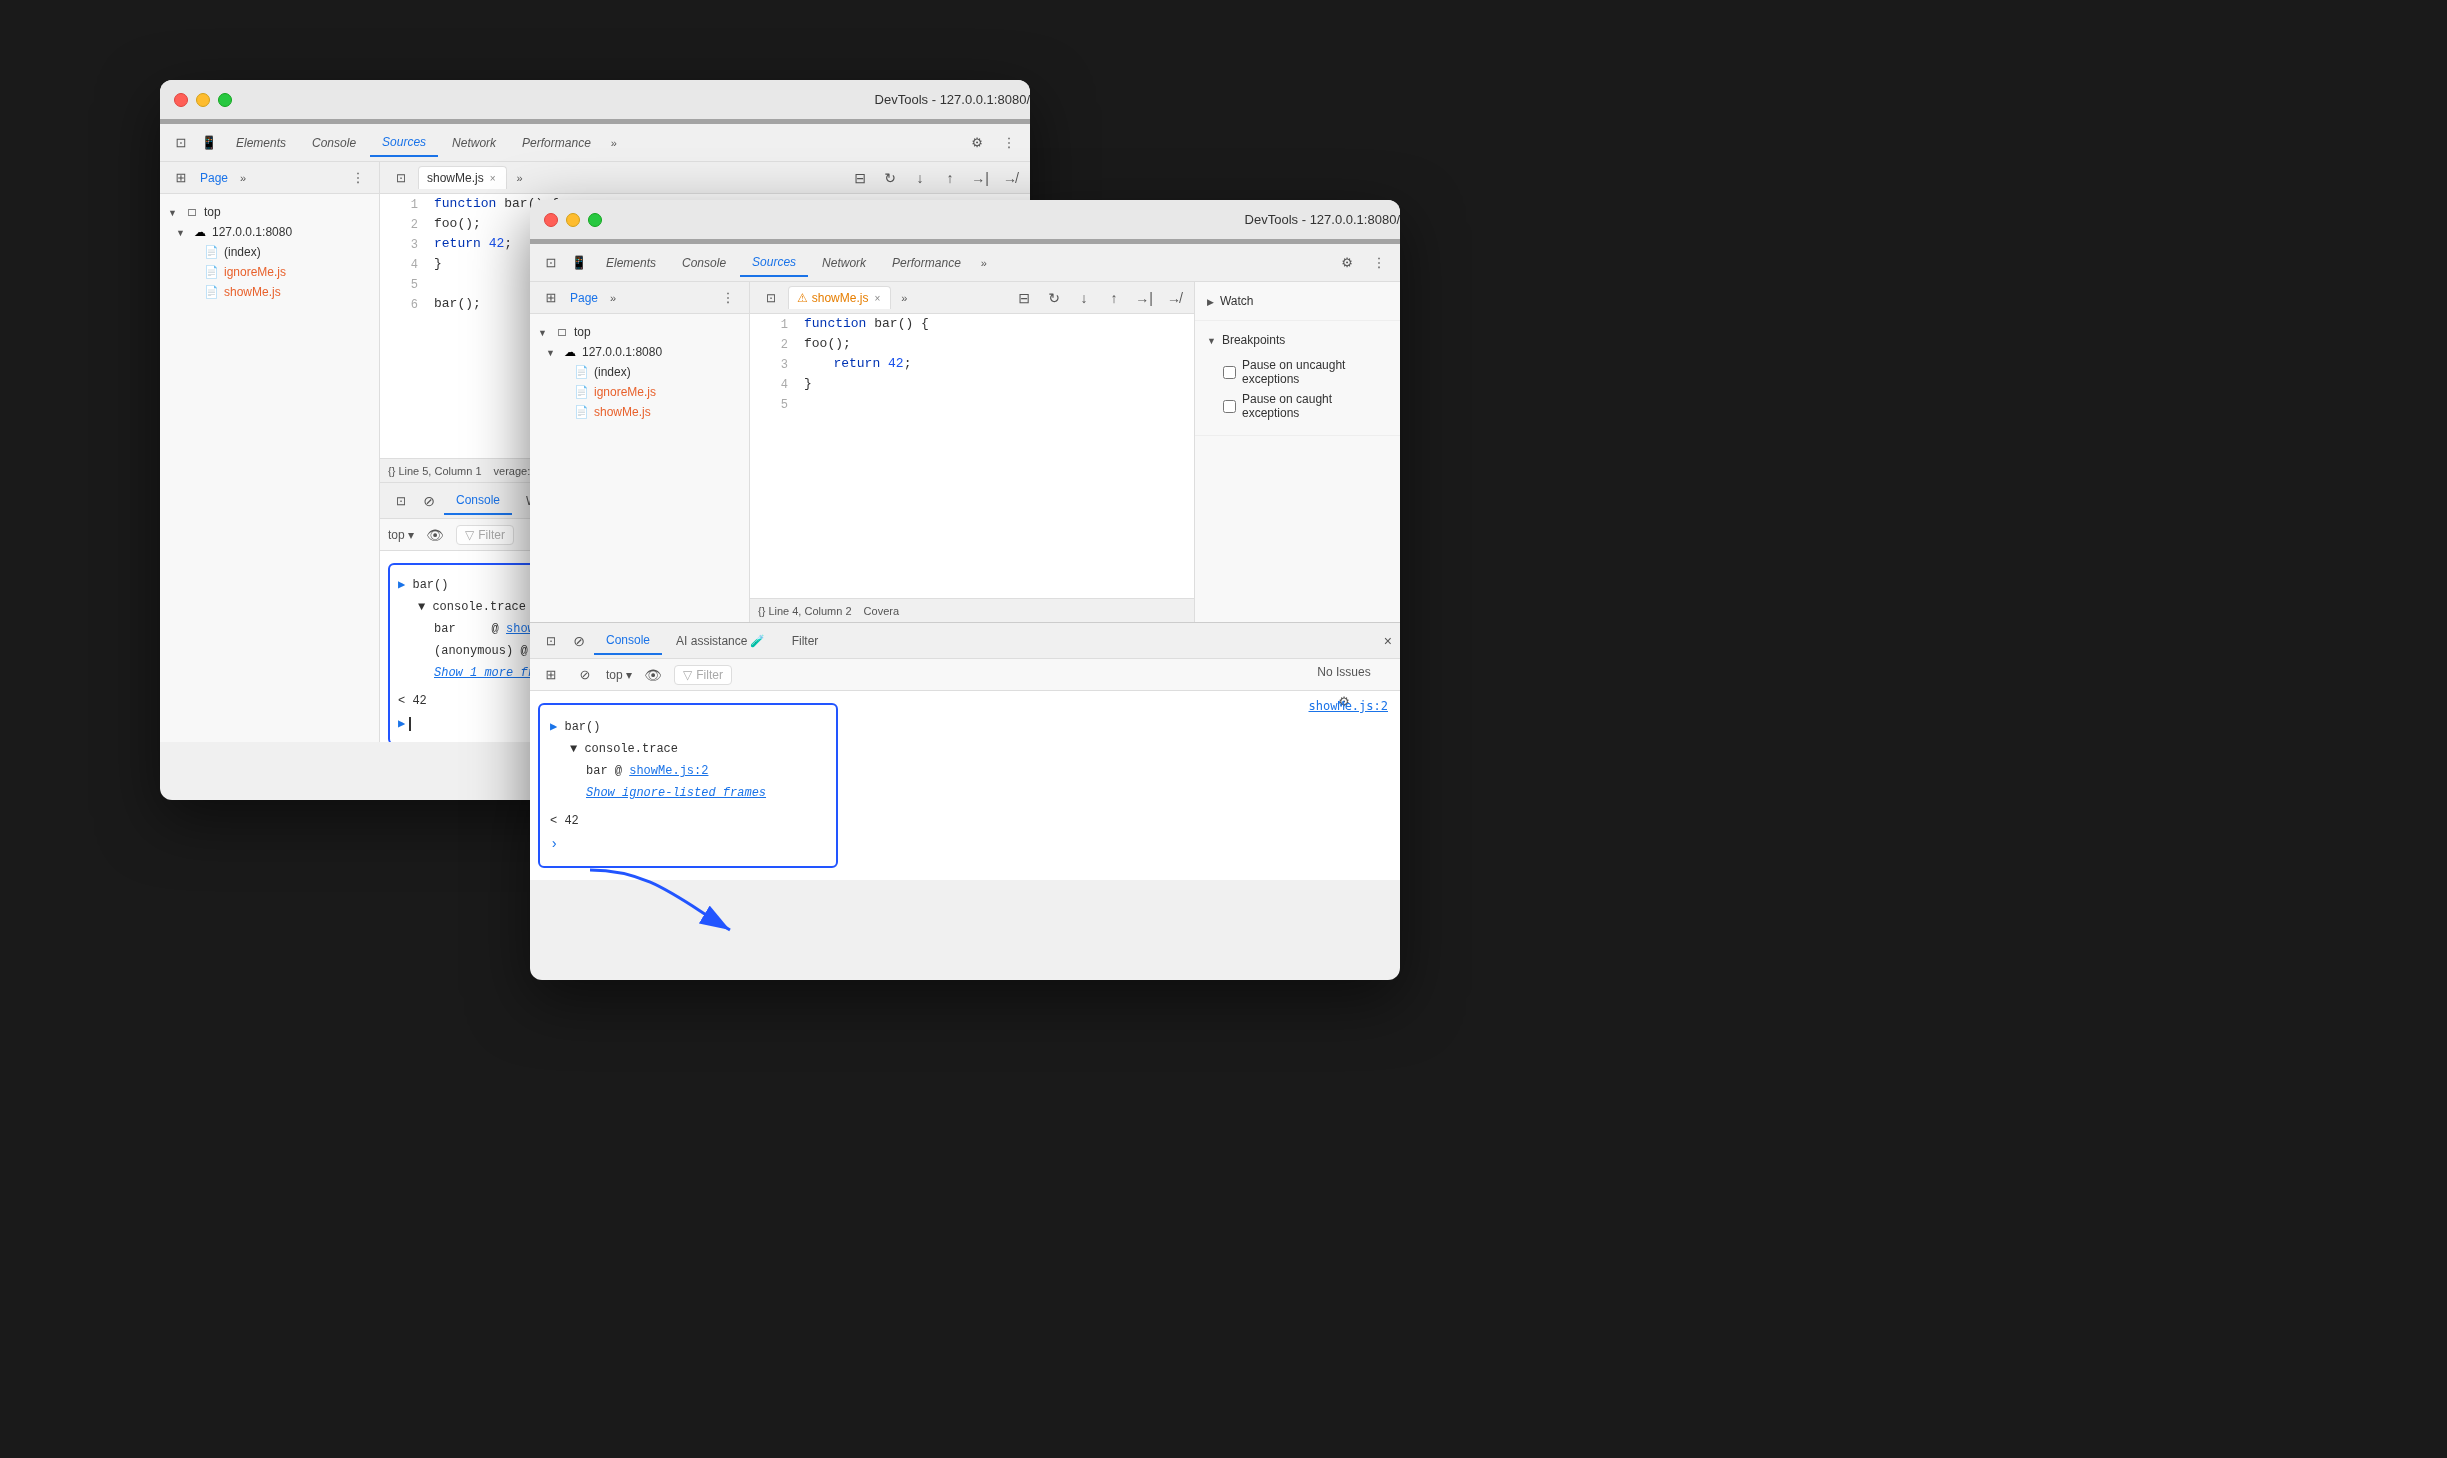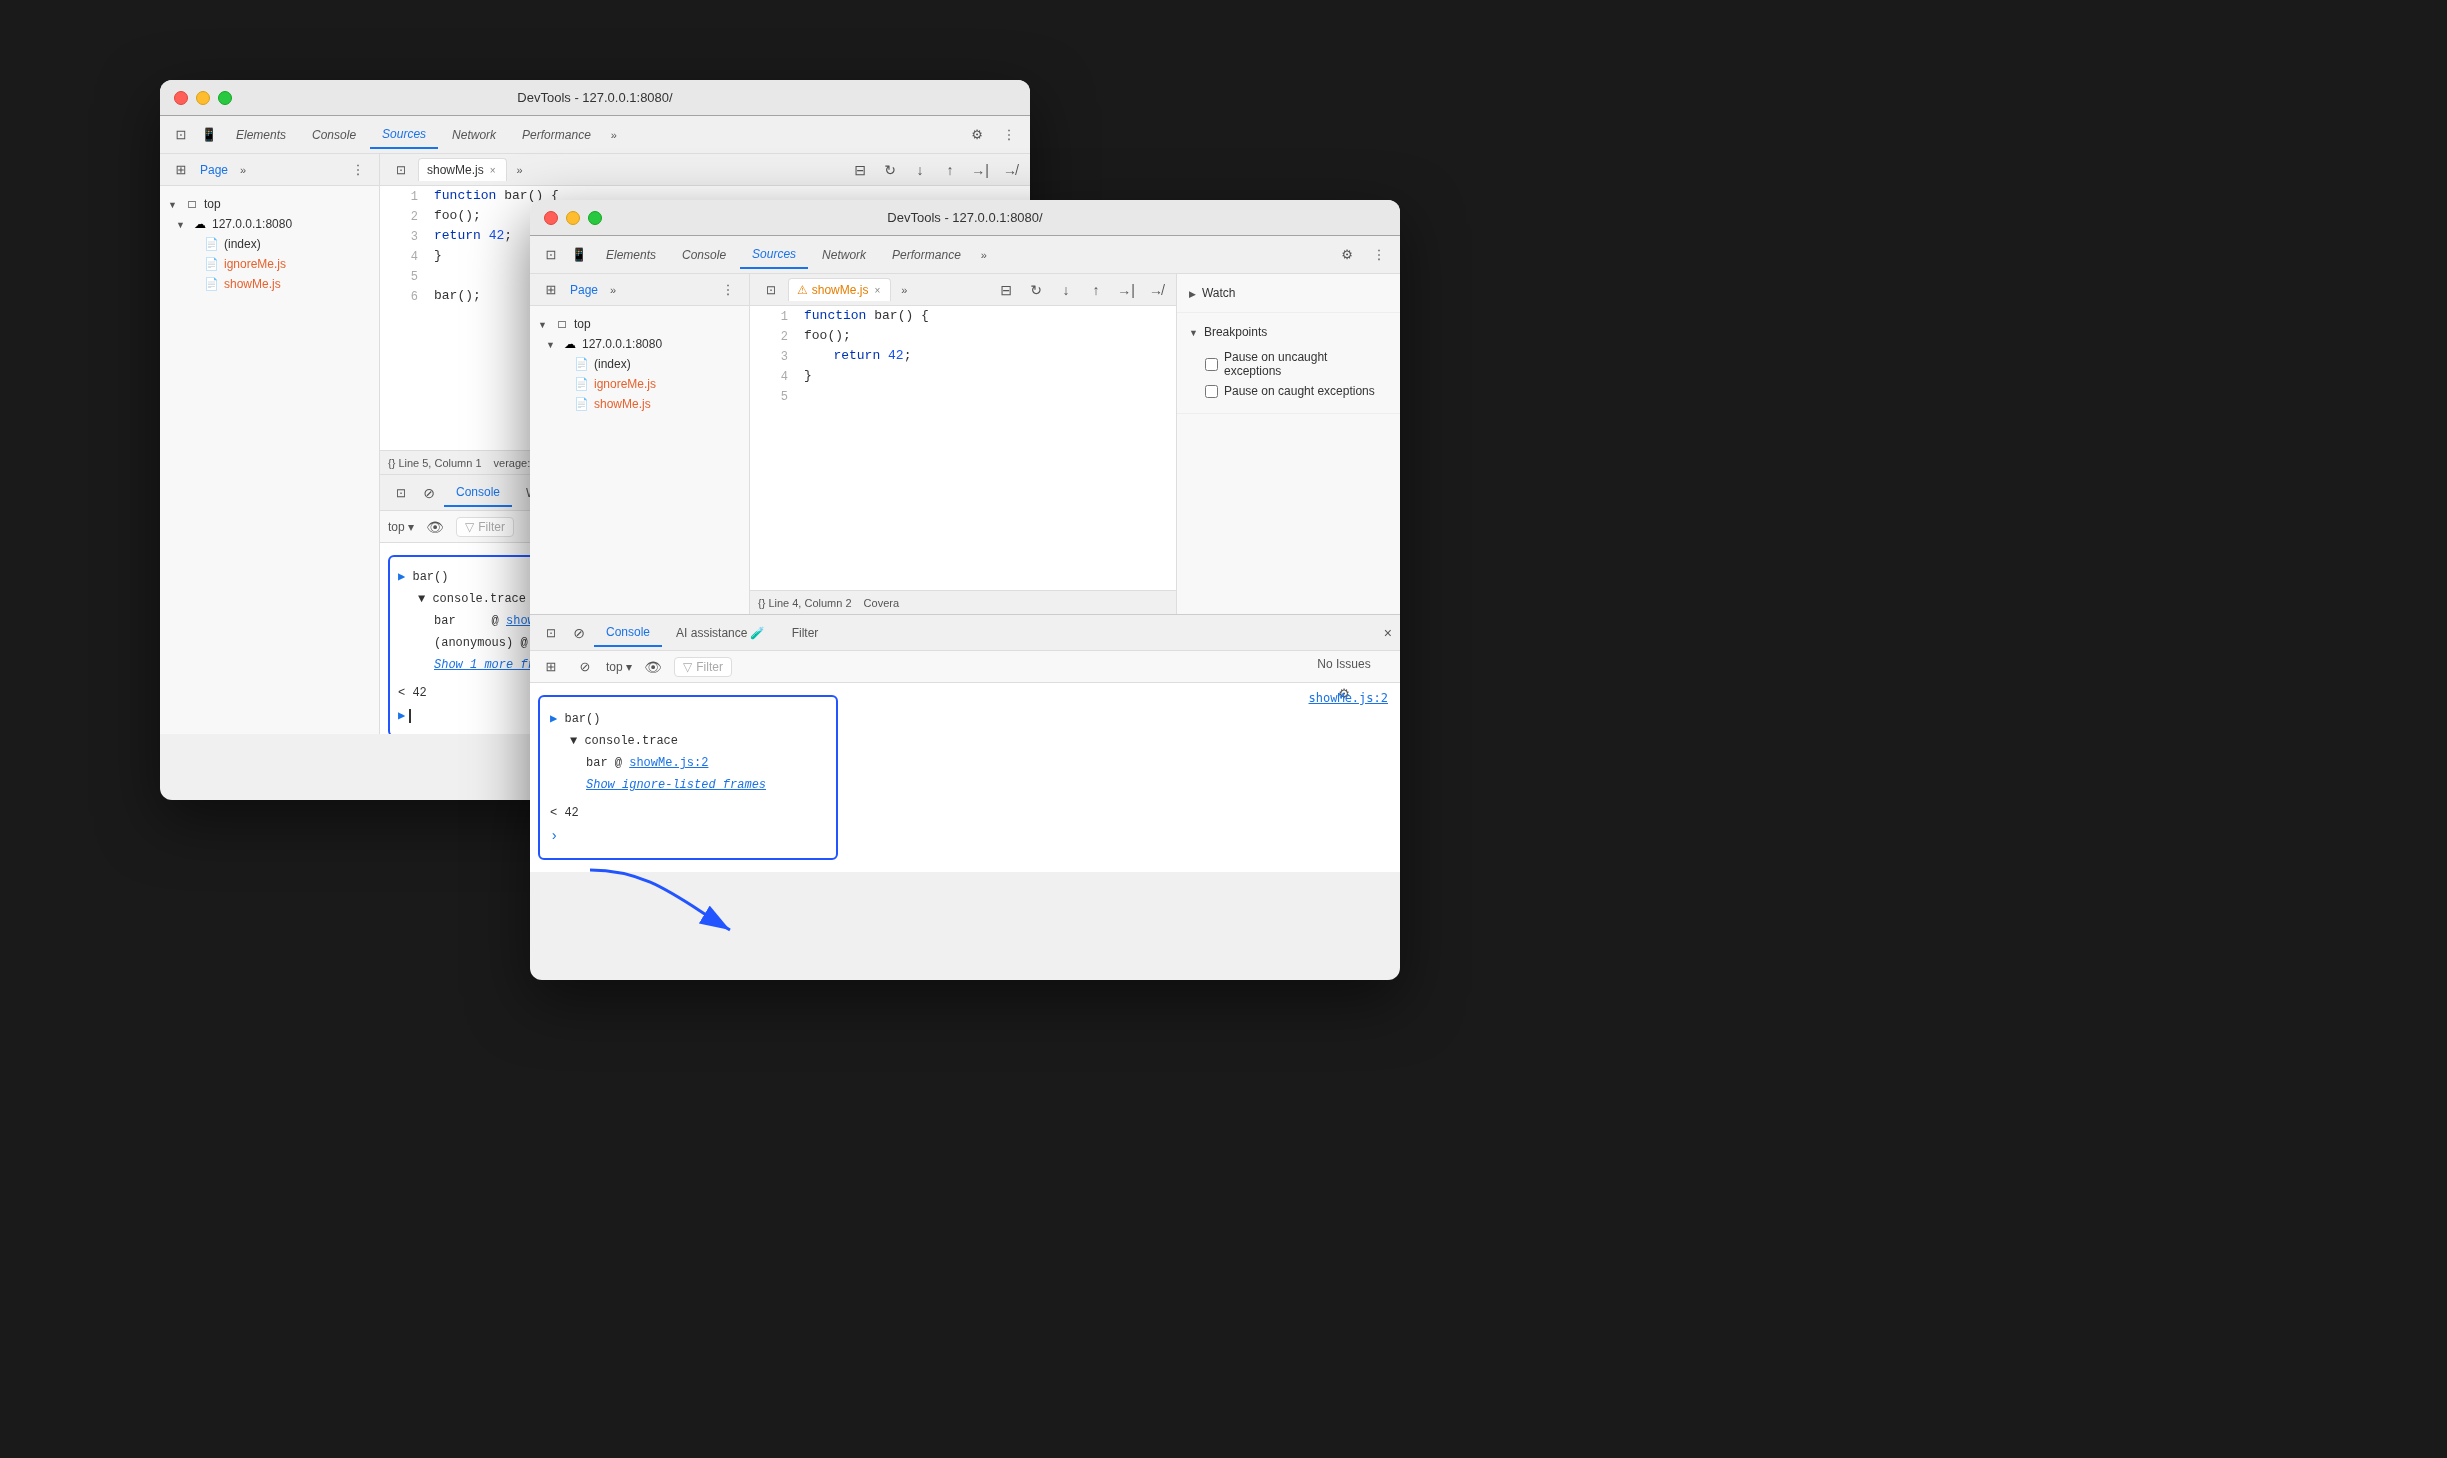--- a/index.html
+++ b/index.html
@@ -32,26 +32,26 @@
 
     .window-front {
       width: 870px;
       height: 780px;
       top: 200px;
       left: 530px;
     }
 
     .title-bar {
       background: #e8e8e8;
-      height: 36px;
-      display: flex;
-      align-items: center;
-      justify-content: center;
+      height: 44px;
+      display: flex;
+      align-items: center;
+      justify-content: flex-end;
       position: relative;
-      border-bottom: 1px solid #a3a3a3;
+      border-bottom: 5px solid #a3a3a3;
     }
 
     .traffic-lights {
       position: absolute;
       left: 14px;
       display: flex;
       gap: 8px;
       align-items: center;
     }
 
@@ -363,21 +363,21 @@
     }
 
     
     .arrow-svg {
       position: absolute;
       pointer-events: none;
     }
 
     
     .right-panel {
-      width: 224px;
+      width: 206px;
       background: #f8f8f8;
       border-left: 1px solid #ddd;
       font-size: 12px;
       overflow-y: auto;
     }
 
     .right-section {
       padding: 8px 12px;
       border-bottom: 1px solid #eee;
     }

